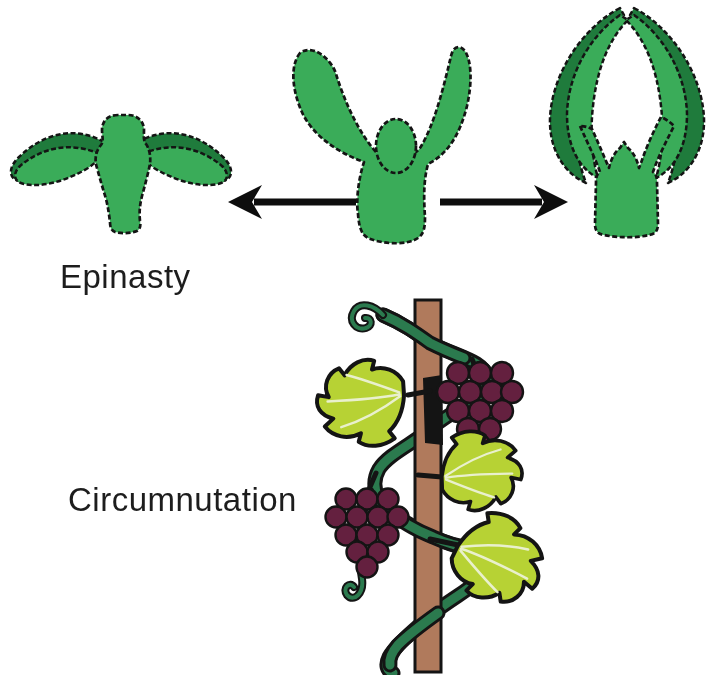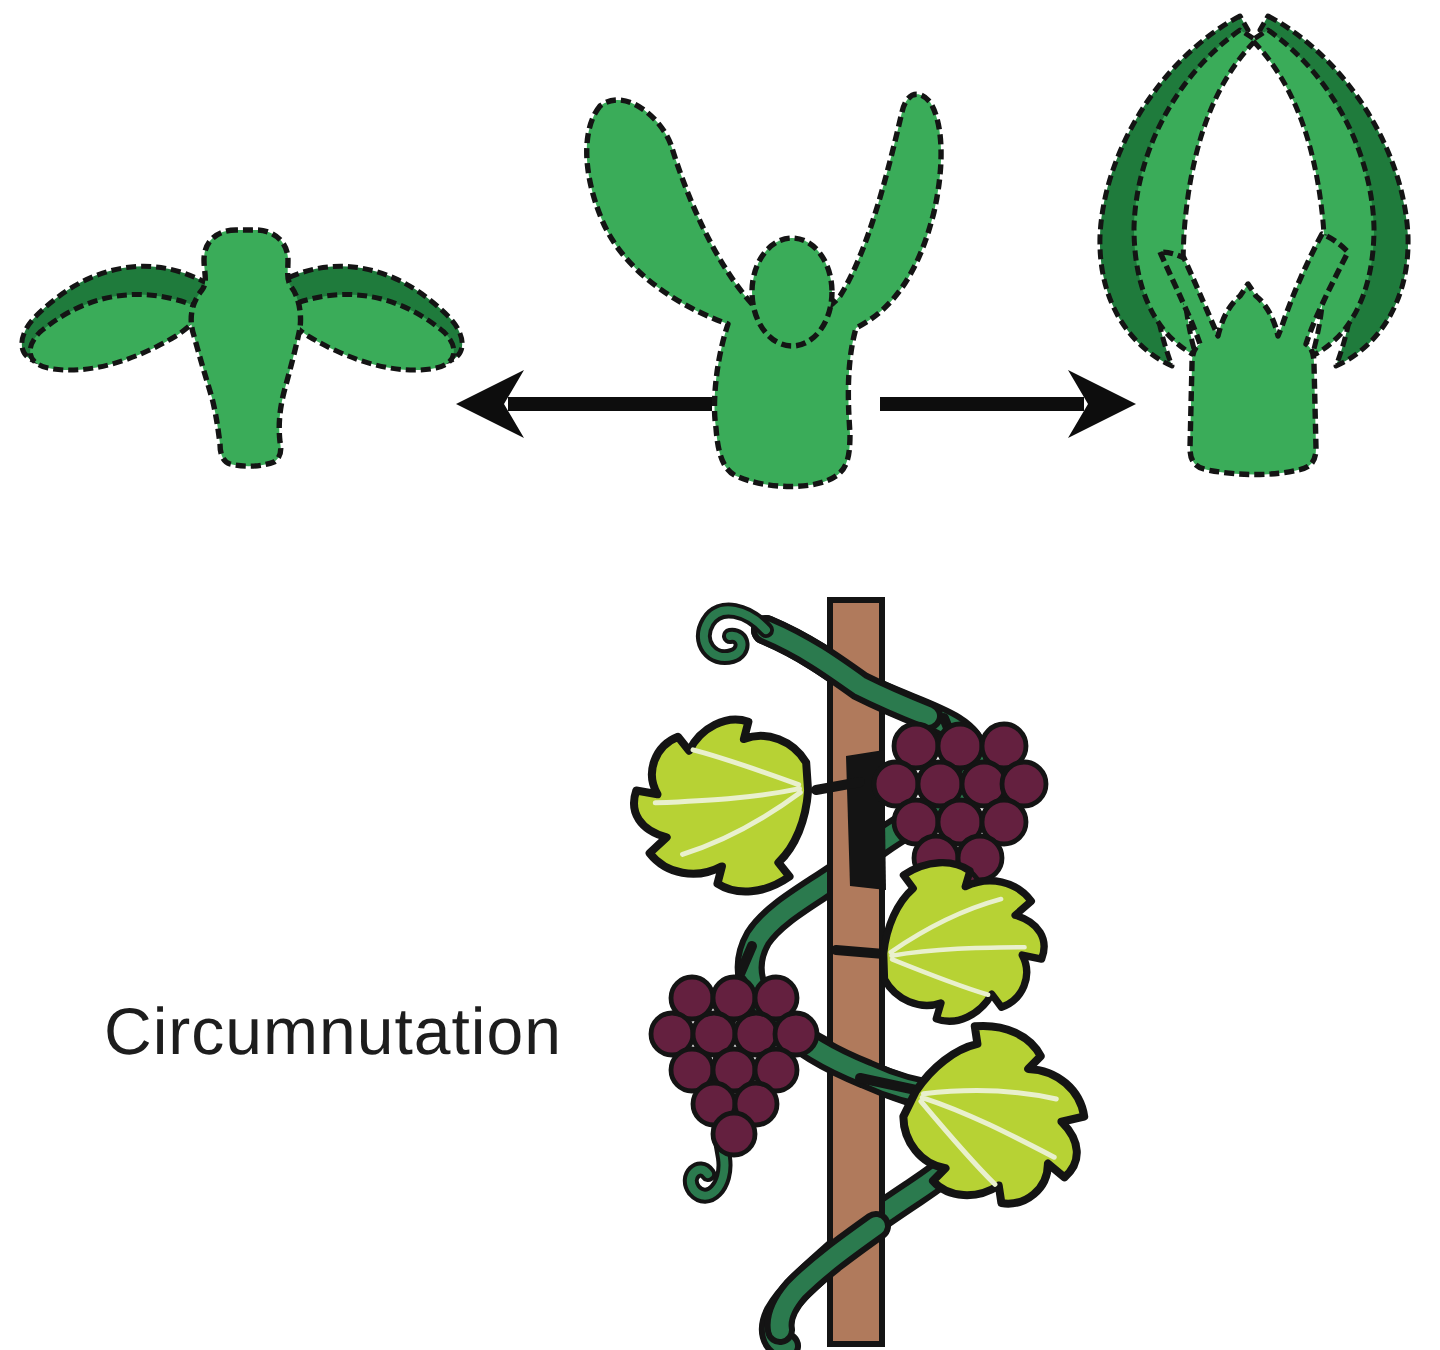--- a/index.html
+++ b/index.html
@@ -216,15 +216,16 @@
       <circle class="grape" cx="67" cy="257" r="10.5"></circle>
         <circle class="grape" cx="88" cy="257" r="10.5"></circle>
       <circle class="grape" cx="77" cy="272" r="10.5"></circle>
     </g>
 
     <use href="#grape-leaf" transform="translate(116,100) rotate(168)"></use>
     <use href="#grape-leaf" transform="translate(150,182) rotate(-10) scale(0.92)"></use>
     <use href="#grape-leaf" transform="translate(166,250) rotate(18)"></use>
   </svg>
 
-  <div class="label" style="left:52px;top:482px;margin-top:16px;">Circumnutation</div>
+  <div class="label" style="left:60px;top:259px;">Epinasty</div>
+  <div class="label" style="left:68px;top:482px;">Circumnutation</div>
 
 </div>
 
 </body></html>

